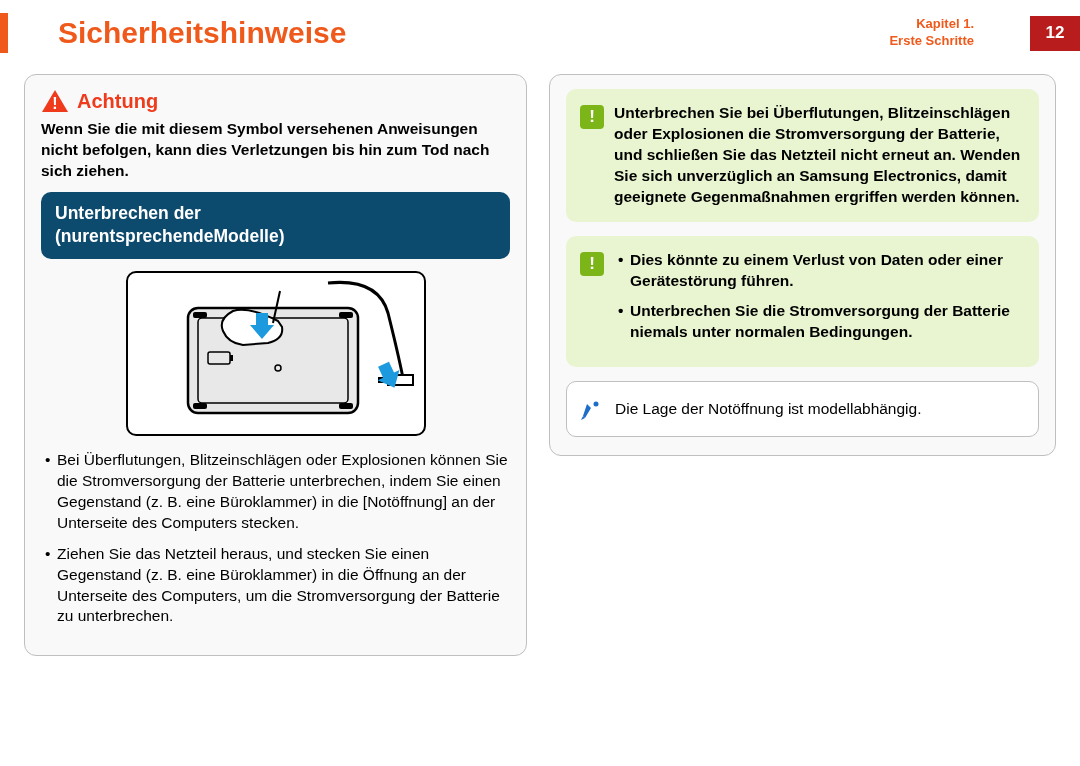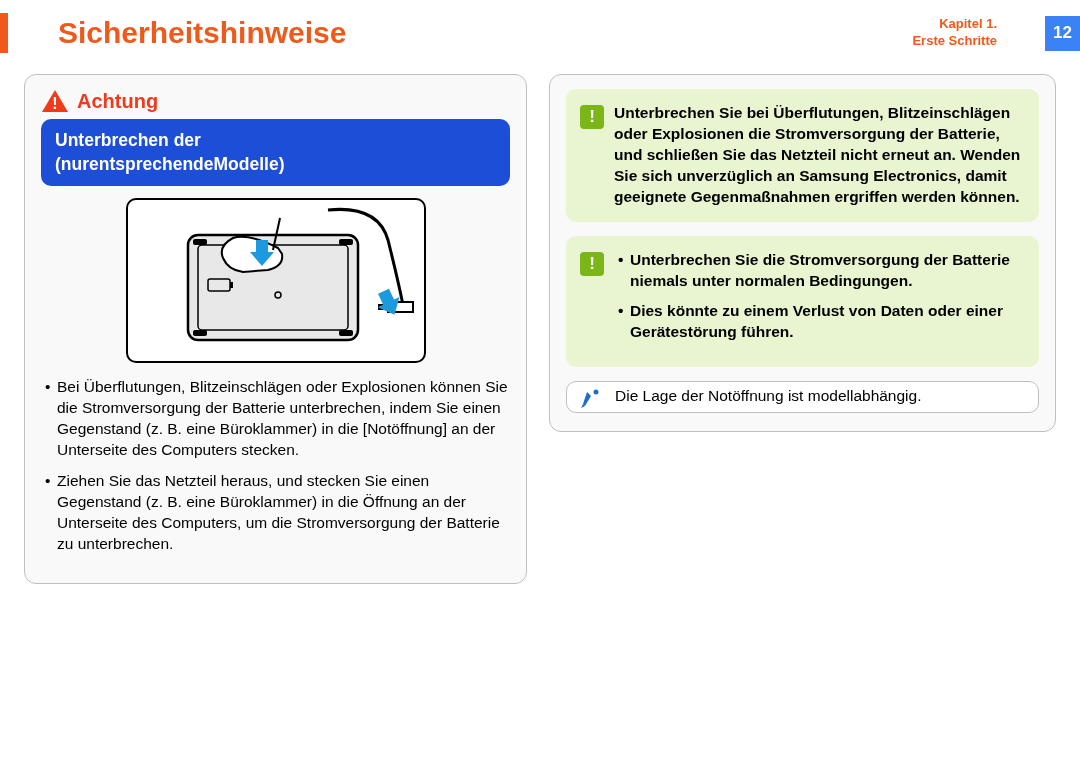--- a/index.html
+++ b/index.html
@@ -29,26 +29,26 @@
     font-size: 30px;
     font-weight: bold;
     flex: 1;
   }
   .chapter-block {
     text-align: right;
     color: #ef5a1c;
     font-weight: bold;
     font-size: 13px;
     line-height: 1.3;
-    margin-right: 12px;
+    margin-right: 20px;
   }
   .page-num-box {
-    width: 35px;
+    width: 50px;
     height: 35px;
-    background: #3b82f6;
+    background: #b91c1c;
     color: #fff;
     font-weight: bold;
     font-size: 17px;
     display: flex;
     align-items: center;
     justify-content: center;
     margin-right: 0px;
   }
   .columns {
     display: flex;
@@ -80,21 +80,21 @@
     font-weight: bold;
     font-size: 20px;
   }
   .attention-desc {
     font-size: 15.5px;
     font-weight: bold;
     line-height: 1.35;
     margin-bottom: 10px;
   }
   .orange-banner {
-    background: #1d4ed8;
+    background: #0c4a6e;
     color: #fff;
     font-weight: bold;
     font-size: 17.5px;
     border-radius: 10px;
     padding: 10px 14px;
     line-height: 1.35;
     margin-bottom: 12px;
     word-break: break-word;
   }
   .diagram-box {
@@ -155,24 +155,24 @@
   .plain-para {
     font-size: 15.5px;
     line-height: 1.35;
     margin-bottom: 16px;
     padding: 0 4px;
   }
   .blue-note {
     border: 1.5px solid #bfbfbf;
     border-radius: 10px;
     background: #fff;
-    padding: 4px 14px;
+    padding: 16px 14px;
     display: flex;
     gap: 12px;
-    align-items: flex-start;
+    align-items: flex-end;
   }
   .blue-icon {
     width: 22px;
     height: 22px;
     position: relative;
     flex-shrink: 0;
   }
   .blue-note-text {
     font-size: 15.5px;
     line-height: 1.35;
@@ -195,20 +195,21 @@
 
   <div class="col">
     <div class="panel">
       <div class="attention-row">
         <svg class="tri-icon" viewBox="0 0 28 24">
           <polygon points="14,1 27,23 1,23" fill="#ef3a1c"></polygon>
           <text x="14" y="20" text-anchor="middle" font-size="16" font-weight="bold" fill="#fff">!</text>
         </svg>
         <div class="attention-label">Achtung</div>
       </div>
+      <div class="attention-desc">Wenn Sie die mit diesem Symbol versehenen Anweisungen nicht befolgen, kann dies Verletzungen bis hin zum Tod nach sich ziehen.</div>
 
       <div class="orange-banner">
         <div>Unterbrechen der</div>
         <div>(nurentsprechendeModelle)</div>
       </div>
 
       <div class="diagram-box">
         <svg viewBox="0 0 300 165" width="300" height="165">
 
           <g transform="translate(60,35)">
@@ -255,22 +256,22 @@
       <div class="green-note first">
         <div class="green-icon">!</div>
         <div class="green-note-text">Unterbrechen Sie bei Überflutungen, Blitzeinschlägen oder Explosionen die Stromversorgung der Batterie, und schließen Sie das Netzteil nicht erneut an. Wenden Sie sich unverzüglich an Samsung Electronics, damit geeignete Gegenmaßnahmen ergriffen werden können.</div>
       </div>
 
 
       <div class="green-note">
         <div class="green-icon">!</div>
         <div style="flex:1">
           <ul class="bullets" style="font-weight:bold;">
+            <li>Dies könnte zu einem Verlust von Daten oder einer Gerätestörung führen.</li>
             <li>Unterbrechen Sie die Stromversorgung der Batterie niemals unter normalen Bedingungen.</li>
-            <li>Dies könnte zu einem Verlust von Daten oder einer Gerätestörung führen.</li>
           </ul>
         </div>
       </div>
 
       <div class="blue-note">
         <svg class="blue-icon" viewBox="0 0 22 22">
           <path d="M 2 18 L 6 6 L 10 10 L 4 20 Z" fill="#1d6dc9"></path>
           <circle cx="15" cy="6" r="2.5" fill="#1d6dc9"></circle>
           <path d="M 2 18 L 4 20 L 0 22 Z" fill="#1d6dc9"></path>
         </svg>

